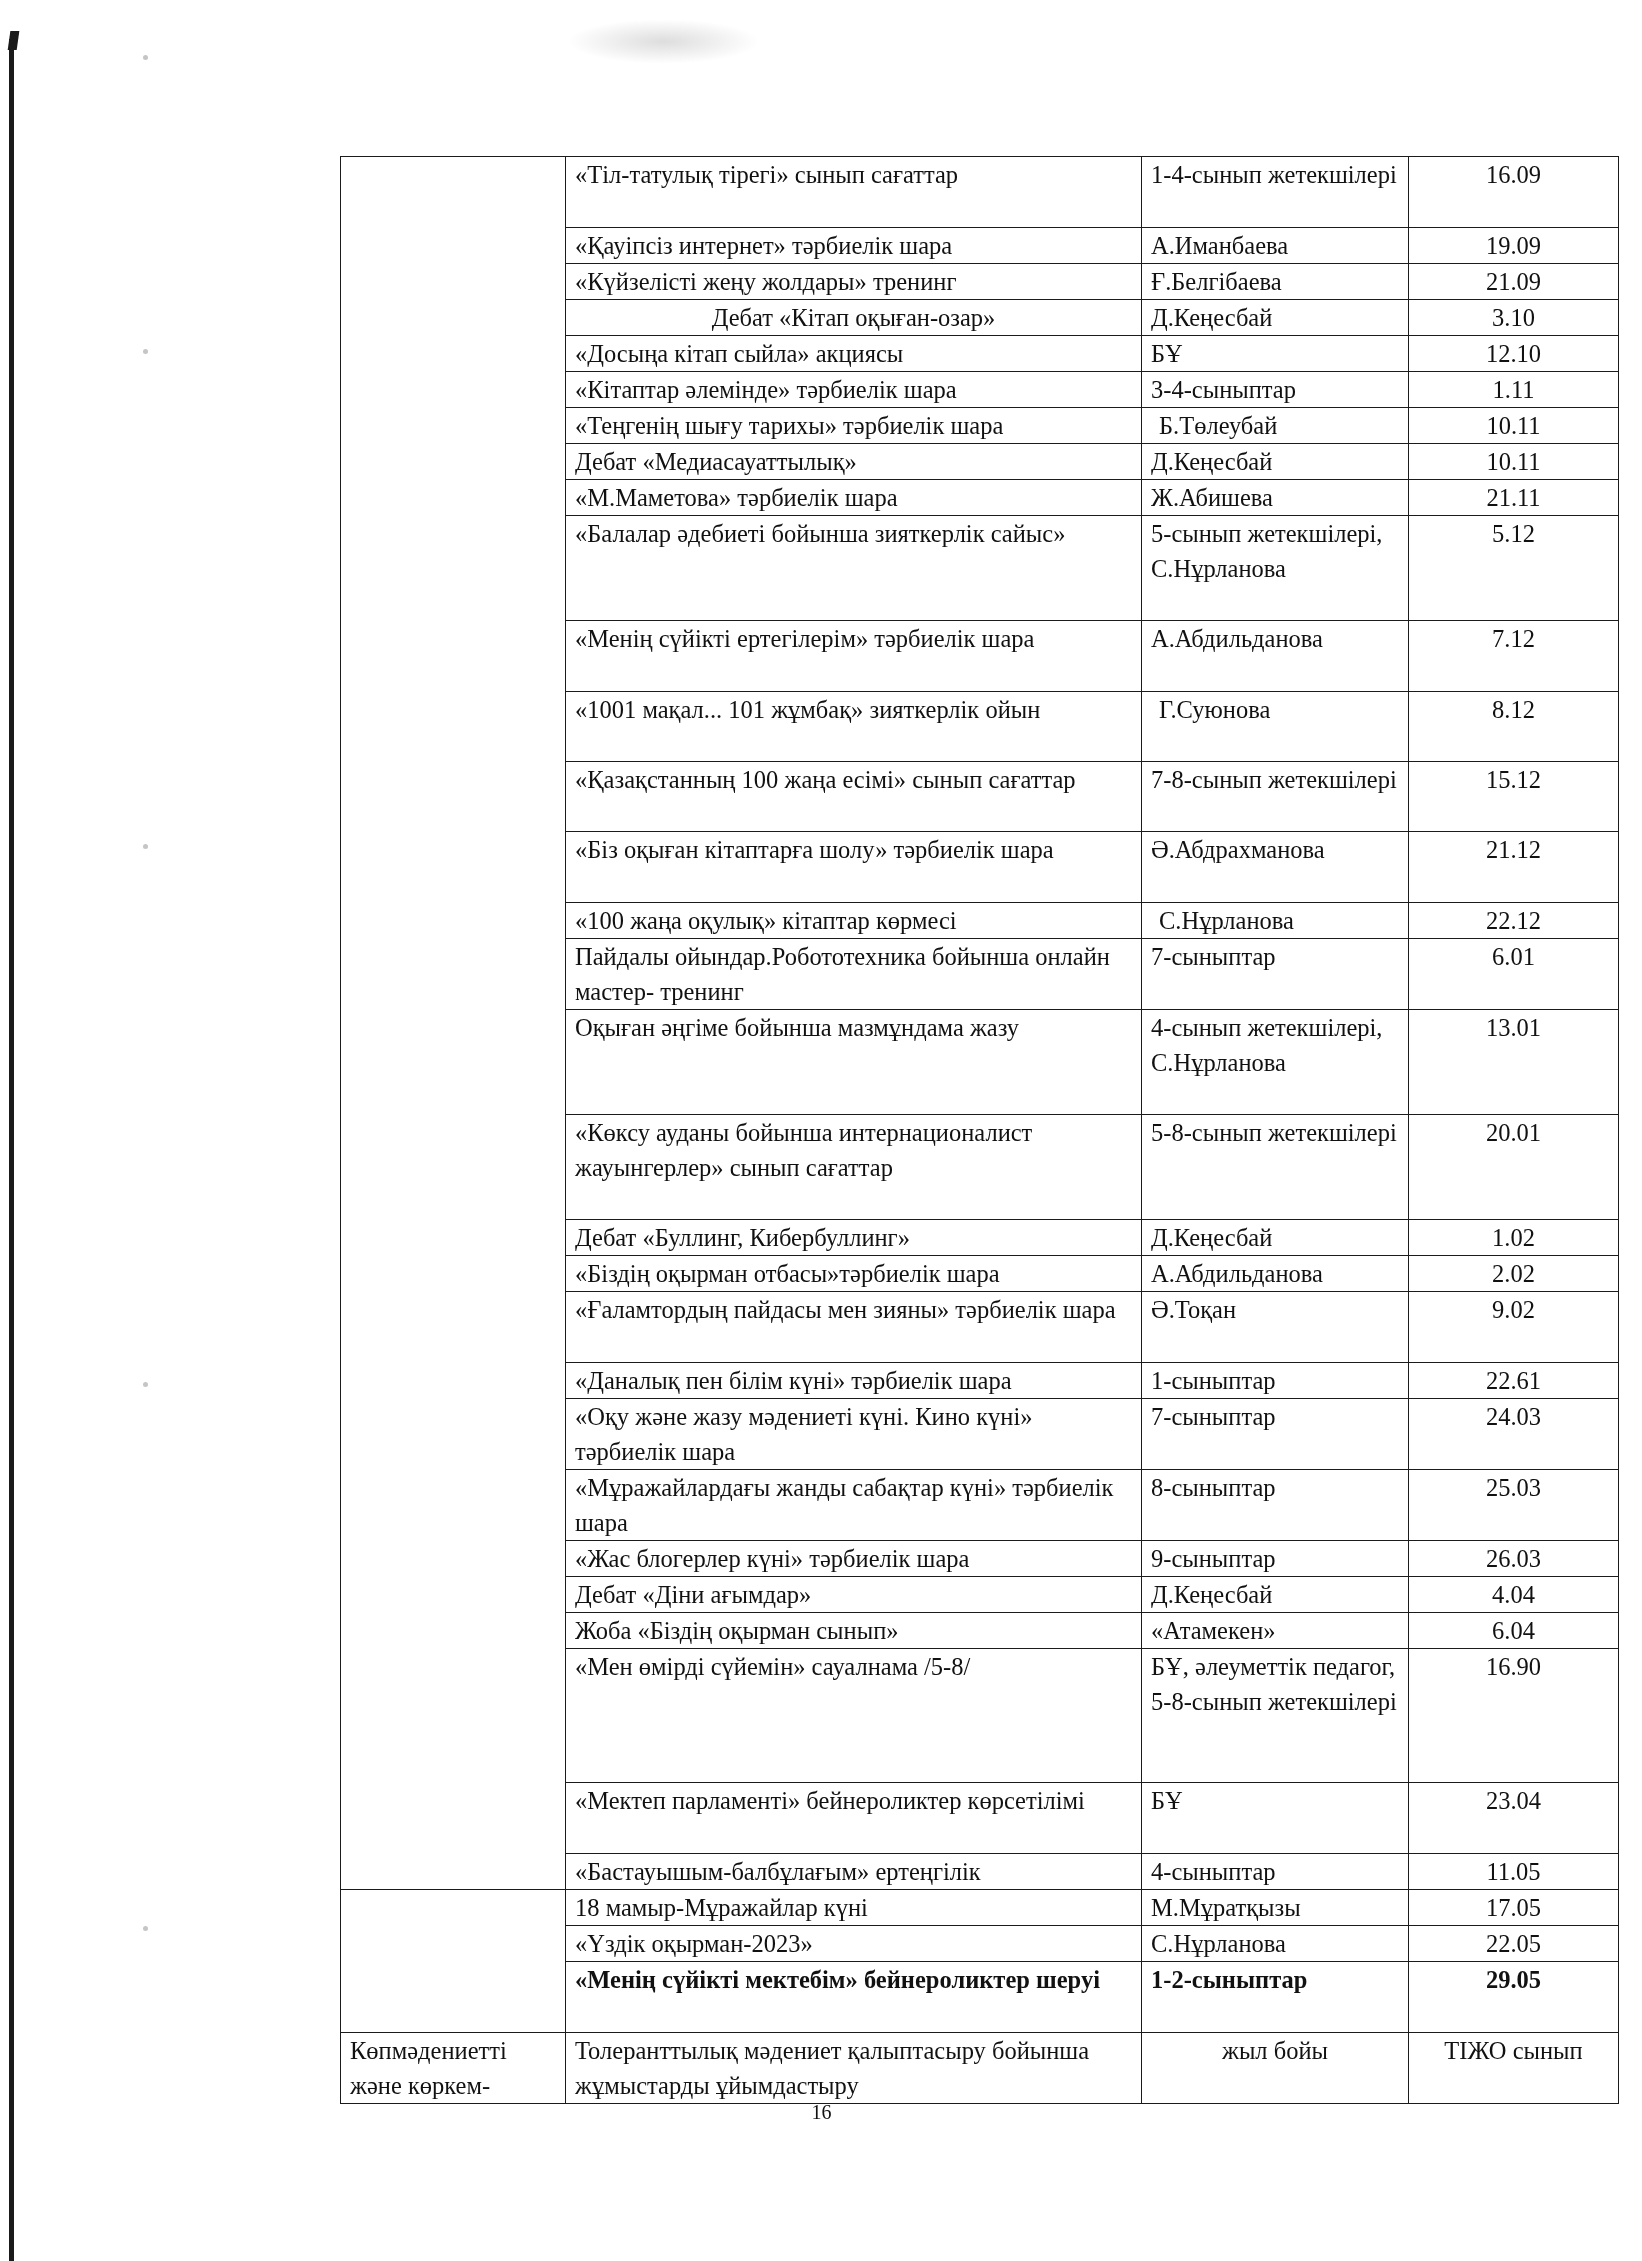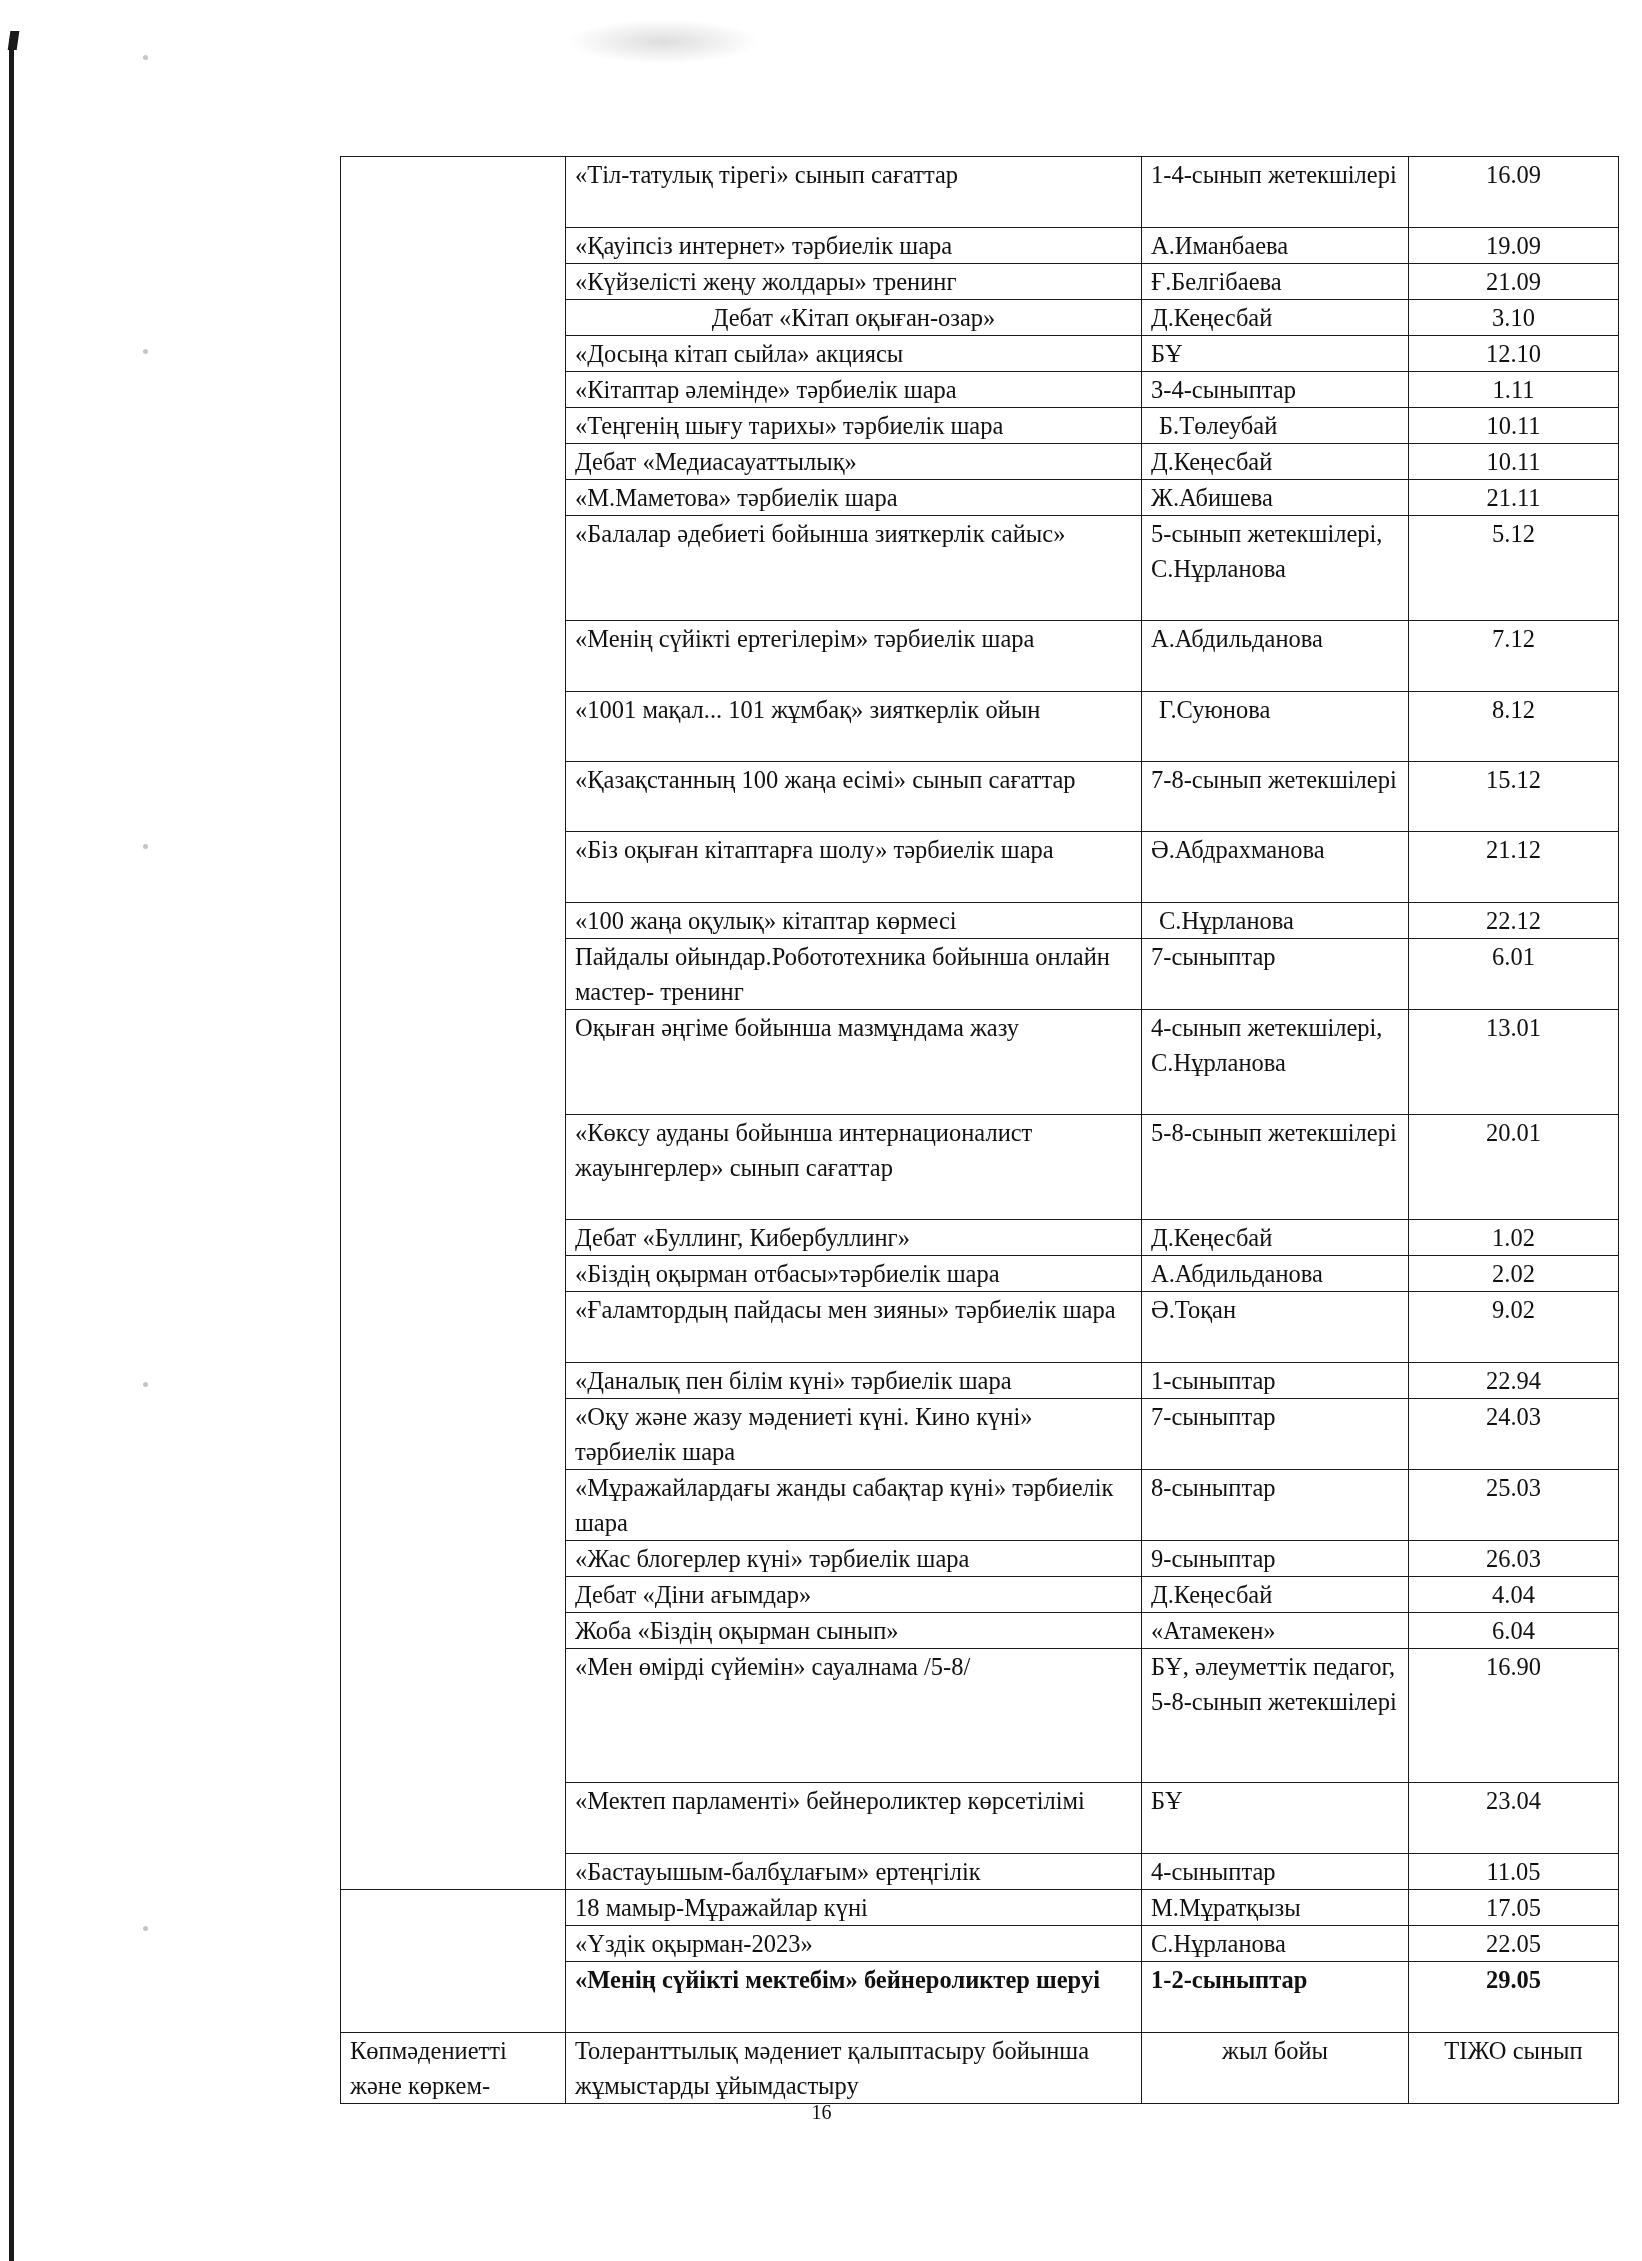--- a/index.html
+++ b/index.html
@@ -138,21 +138,21 @@
         <td class="c4">2.02</td>
       </tr>
       <tr style="height: 71px;">
         <td class="c2">«Ғаламтордың пайдасы мен зияны» тәрбиелік шара</td>
         <td class="c3">Ә.Тоқан</td>
         <td class="c4">9.02</td>
       </tr>
       <tr style="height: 35px;">
         <td class="c2">«Даналық пен білім күні» тәрбиелік шара</td>
         <td class="c3">1-сыныптар</td>
-        <td class="c4">22.94</td>
+        <td class="c4">22.61</td>
       </tr>
       <tr style="height: 71px;">
         <td class="c2">«Оқу және жазу мәдениеті күні. Кино күні» тәрбиелік шара</td>
         <td class="c3">7-сыныптар</td>
         <td class="c4">24.03</td>
       </tr>
       <tr style="height: 70px;">
         <td class="c2">«Мұражайлардағы жанды сабақтар күні» тәрбиелік шара</td>
         <td class="c3">8-сыныптар</td>
         <td class="c4">25.03</td>

